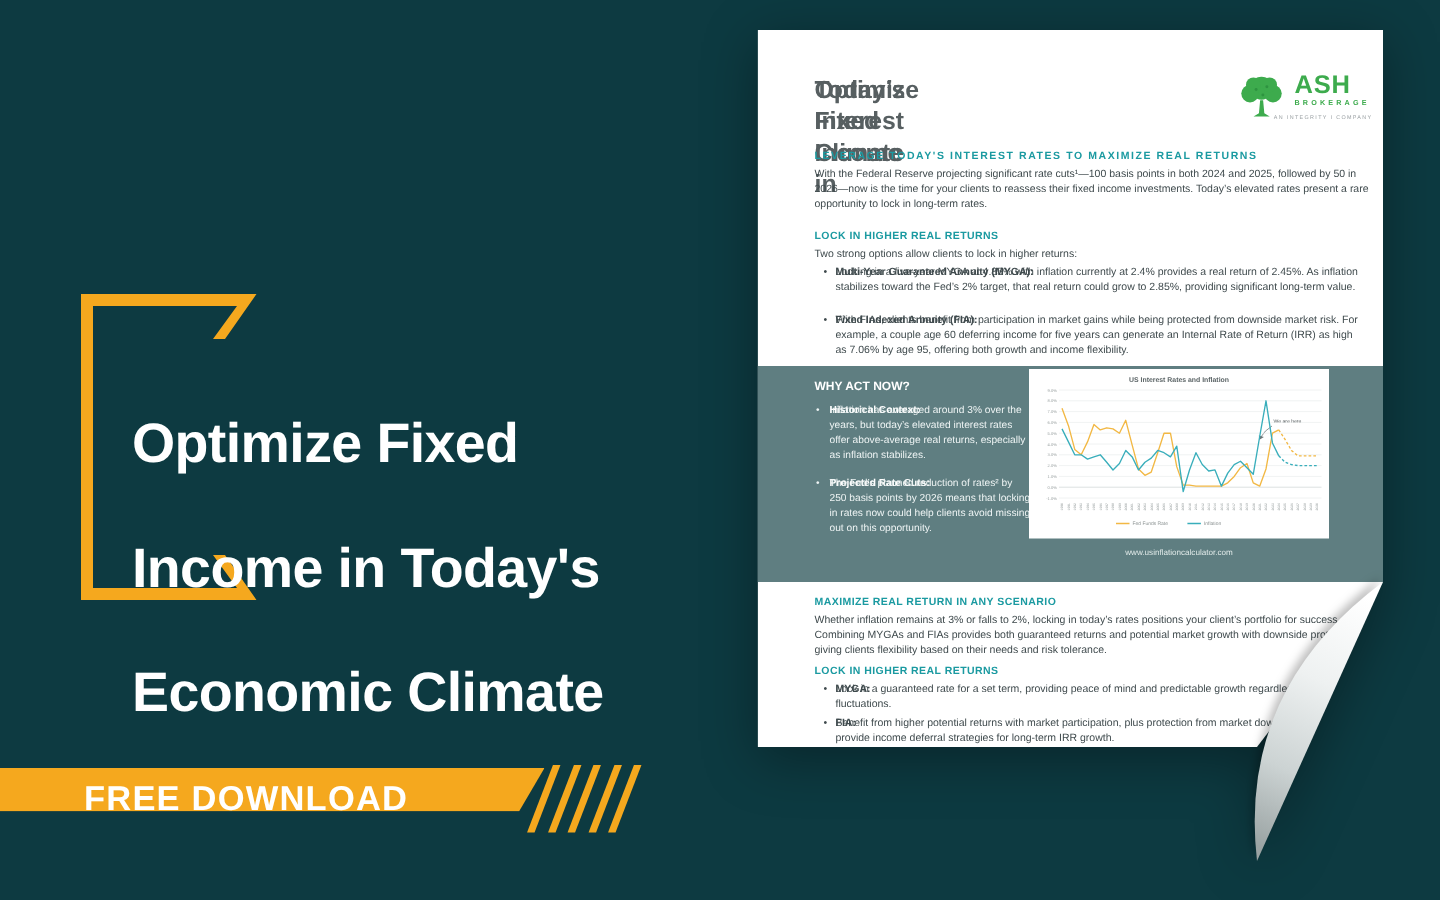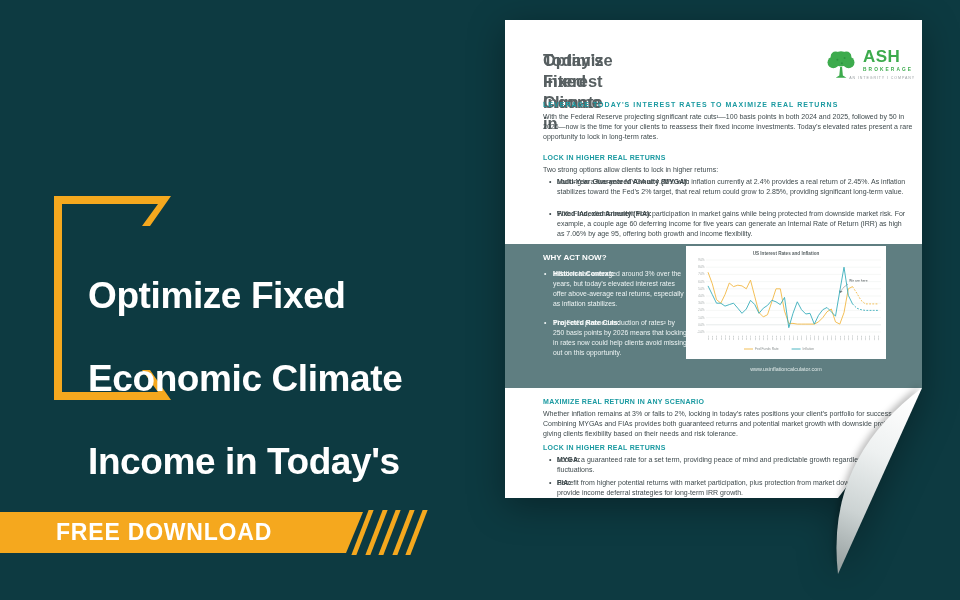--- a/index.html
+++ b/index.html
@@ -3,21 +3,21 @@
 <meta charset="utf-8">
 <style>
   html,body{margin:0;padding:0;background:#0d3a41;font-family:"Liberation Sans",sans-serif;}
   .canvas{position:relative;width:960px;height:600px;background:#0d3a41;overflow:hidden;}
 
   
   .bracket{position:absolute;left:54px;top:196px;width:120px;height:204px;}
   .headline{position:absolute;left:88px;top:236px;width:360px;margin:0;
     color:#ffffff;font-size:37px;line-height:47px;font-weight:bold;letter-spacing:-0.4px;}
   .headline span{display:block;margin-top:36px;}
-  .cta{position:absolute;left:0;top:512px;width:363px;height:41px;background:#f5a81e;
+  .cta{position:absolute;left:0;top:512px;width:363px;height:29px;background:#f5a81e;
     clip-path:polygon(0 0,100% 0,calc(100% - 17px) 100%,0 100%);cursor:pointer;}
   .cta-label{position:absolute;left:56px;top:0;line-height:41px;color:#ffffff;
     font-size:23px;font-weight:bold;letter-spacing:0.8px;}
   .stripes{position:absolute;left:360px;top:510px;height:45px;display:flex;gap:9px;}
   .stripes i{display:block;width:4.5px;height:45px;background:#f5a81e;transform:skewX(-21deg);}
 
   
   .page-wrap{position:absolute;left:505px;top:20px;width:417px;height:478px;
     filter:drop-shadow(0 8px 18px rgba(0,0,0,0.35));}
   .page{position:absolute;inset:0;background:#ffffff;
@@ -81,22 +81,22 @@
   <svg class="bracket" viewBox="0 0 120 204">
     <g fill="#f5a81e">
       <rect x="0" y="0" width="8" height="204"></rect>
       <polygon points="0,0 117,0 96,30 88,30 104,8 0,8"></polygon>
       <polygon points="0,204 117,204 96,174 88,174 104,196 0,196"></polygon>
     </g>
   </svg>
 
   <h1 class="headline">
     <span>Optimize Fixed</span>
+    <span>Income in Today's</span>
     <span>Economic Climate</span>
-    <span>Income in Today's</span>
   </h1>
 
   <div class="cta">
     <span class="cta-label">FREE DOWNLOAD</span>
   </div>
   <div class="stripes">
     <i></i>
       <i></i>
       <i></i>
       <i></i>

